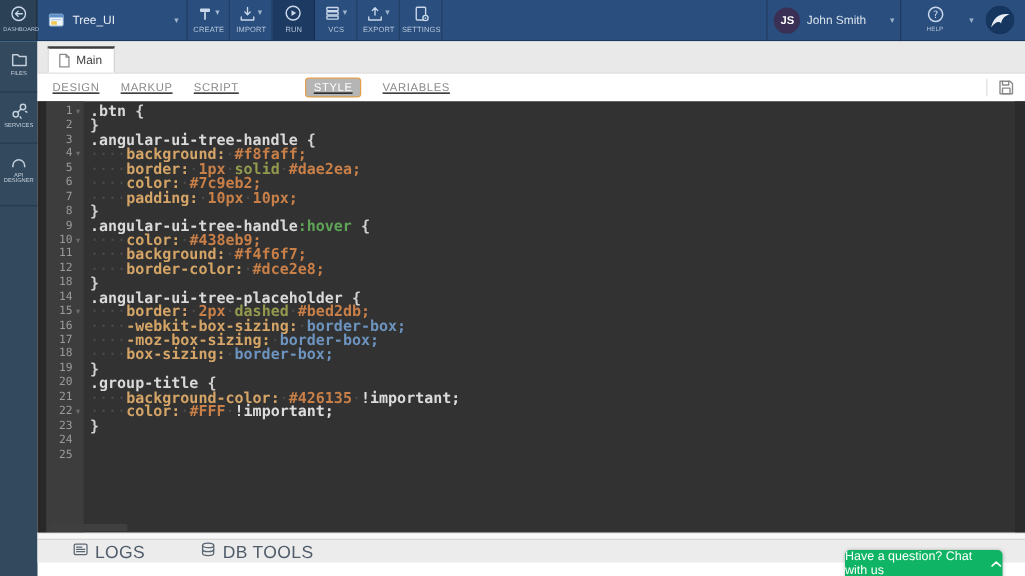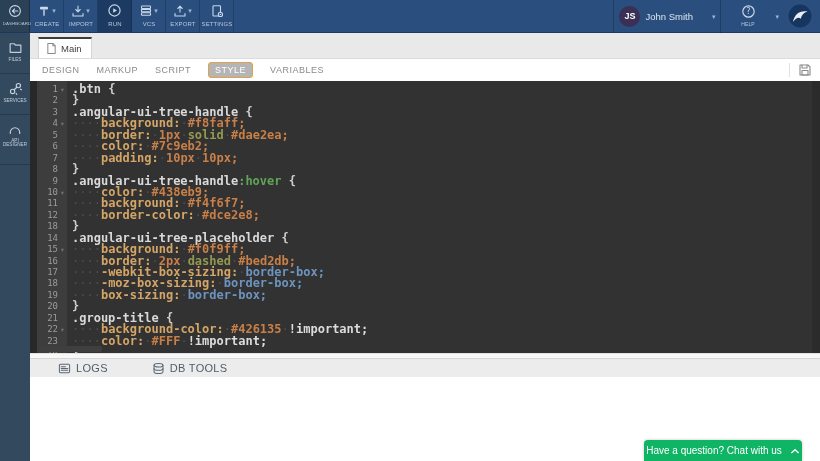--- a/index.html
+++ b/index.html
@@ -29,27 +29,27 @@
   .logo-wrap { width:24px; height:24px; margin:0 4px; }
   .ic { display:inline-flex; align-items:center; justify-content:center; }
   .ic svg { display:block; }
 
   
   .sidebar { position:absolute; left:0; top:33px; width:30px; height:428px; background:#33495e; display:flex; flex-direction:column; }
   .sb-item { display:flex; flex-direction:column; align-items:center; justify-content:center; gap:2px; border-bottom:1px solid #263b4d; color:#c3cfda; cursor:pointer; padding:7px 0 6px 0; }
   .sb-label { width:56px; text-align:center; font-size:10px; transform:scale(.46); transform-origin:50% 0; white-space:normal; line-height:10px; color:#c3cfda; }
 
   
-  .main { position:absolute; left:30px; top:33px; width:790px; height:344px; display:flex; flex-direction:column; }
+  .main { position:absolute; left:30px; top:33px; width:790px; height:417px; display:flex; flex-direction:column; }
   .tabrow { height:26px; background:#e9e9e9; border-bottom:1px solid #dcdcdc; display:flex; align-items:flex-end; }
   .tab { margin-left:8px; height:21px; background:#fff; border-top:2px solid #3c3c3c; border-left:1px solid #d4d4d4; border-right:1px solid #d4d4d4; display:flex; align-items:center; gap:4px; padding:0 9px 0 7px; color:#8a8a8a; }
   .tab-label { font-size:9.5px; color:#3f3f3f; }
-  .subtabrow { height:22px; background:#fff; display:flex; align-items:center; padding-left:12px; gap:17px; position:relative; }
+  .subtabrow { height:22px; background:#fff; display:flex; align-items:center; padding-left:12px; gap:17px; position:relative;text-decoration:underline; }
   .subtab { font-size:9px; color:#8a8a8a; letter-spacing:.5px; cursor:pointer; }
-  .subtab.chip { background:#b5b5b5; color:#fff; border:1px solid #e39f4b; border-radius:3px; padding:2px 6px; }
+  .subtab.chip { background:#b5b5b5; color:#fff; border:1px solid #e39f4b; border-radius:3px; padding:2px 6px;margin-left:36px; }
   .subtab-right { position:absolute; right:8px; top:0; height:22px; display:flex; align-items:center; gap:8px; }
   .save-sep { width:1px; height:14px; background:#e0e0e0; }
   .save-ic { color:#8a8a8a; cursor:pointer; }
 
   
   .editor { flex:1; position:relative; background:#323232; overflow:hidden; }
   .left-strip { position:absolute; left:0; top:0; bottom:0; width:7px; background:#282828; }
   .gutter { position:absolute; left:7px; top:0; bottom:0; width:30px; background:#3d3d3d; padding-top:3px; }
   .grow { height:11.45px; display:flex; align-items:center; }
   .lnum { flex:1; text-align:right; font-family:"DejaVu Sans Mono", monospace; font-size:9px; color:#9b9b9b; line-height:11.45px; }
@@ -64,39 +64,51 @@
   .tk-ps { color:#5fa558; }
   .tk-c  { color:#6d93bf; }
   .tk-i  { color:#dcdcdc; }
   .tk-w  { color:#4e4e4e; font-weight:normal; }
   .vscroll { position:absolute; right:0; top:0; bottom:0; width:8px; background:#2b2b2b; cursor:pointer; }
   .hscroll-handle { position:absolute; left:10px; bottom:1px; width:62px; height:6px; background:#3f3f3f; border-radius:2px; cursor:pointer; }
 
   
   .hstrip { height:5px; background:#f8f8f8; border-top:1px solid #e2e2e2; cursor:pointer; }
   .bottombar { height:19px; background:#ececec; border-top:1px solid #d6d6d6; display:flex; align-items:center; padding-left:28px; gap:44px; }
-  .bb-item { display:flex; align-items:flex-start; gap:5px; color:#505c69; font-size:11px; letter-spacing:.3px; cursor:pointer; }
+  .bb-item { display:flex; align-items:flex-start; gap:5px; color:#505c69; font-size:14px; letter-spacing:.3px; cursor:pointer; }
   .bb-item .ic { color:#5b6773; }
 
-  .chat-btn { position:absolute; right:18px; bottom:0; width:158px; height:21px; background:#0fb565; border-radius:4px 4px 0 0; display:flex; align-items:center; justify-content:center; gap:8px; color:#fff; font-size:10px; cursor:pointer; box-shadow:0 0 3px rgba(0,0,0,.25); }
+  .chat-btn { position:absolute; right:18px; bottom:0; width:126px; height:21px; background:#0fb565; border-radius:4px 4px 0 0; display:flex; align-items:center; justify-content:center; gap:8px; color:#fff; font-size:10px; cursor:pointer; box-shadow:0 0 3px rgba(0,0,0,.25); }
 </style>
 </head>
 <body>
 
 <div id="app">
 
   <div class="topbar">
     <div class="dash-tile">
       <span class="ic">
           <svg width="14" height="14" viewBox="0 0 14 14">
             <circle cx="7" cy="7" r="5.4" fill="none" stroke="currentColor" stroke-width="1.1" stroke-linecap="round" stroke-linejoin="round"></circle>
             <path d="M9.8 7 H4.6 M6.6 4.9 L4.4 7 L6.6 9.1" fill="none" stroke="currentColor" stroke-width="1.1" stroke-linecap="round" stroke-linejoin="round"></path>
           </svg>
         </span>
       <span class="tiny dash-label">DASHBOARD</span>
+    </div>
+    <div class="proj-tile">
+      <span class="ic">
+          <svg width="14" height="14" viewBox="0 0 14 14">
+            <rect x="1.5" y="2.3" width="11" height="9.5" rx="1" fill="#eef4fb" stroke="#9db8d6" stroke-width=".8"></rect>
+            <path d="M1.5 3.3 a1 1 0 0 1 1-1 h9 a1 1 0 0 1 1 1 v1.6 h-11 z" fill="#5f8fc7"></path>
+            <rect x="3" y="6.2" width="8" height="1" fill="#b7cbe2"></rect>
+            <rect x="3" y="8" width="4.5" height="2.8" fill="#f2c94c"></rect>
+          </svg>
+        </span>
+      <span class="proj-name">Tree_UI</span>
+      <span class="caret">▾</span>
     </div>
     <div class="tb-menu">
         <div class="tb-item">
           <span class="tb-top">
             <span class="ic">
               <svg width="14" height="14" viewBox="0 0 14 14">
                 <rect x="3" y="2.8" width="8" height="2.8" rx="0.8" fill="currentColor"></rect>
                 <rect x="6.3" y="5.6" width="1.4" height="6.2" rx="0.5" fill="currentColor"></rect>
               </svg>
             </span>
@@ -364,21 +376,20 @@
           <div class="cline"><span class="tk-w">····</span><span class="tk-pr">border:</span><span class="tk-w">·</span><span class="tk-v">1px</span><span class="tk-w">·</span><span class="tk-k">solid</span><span class="tk-w">·</span><span class="tk-v">#dae2ea;</span></div>
           <div class="cline"><span class="tk-w">····</span><span class="tk-pr">color:</span><span class="tk-w">·</span><span class="tk-v">#7c9eb2;</span></div>
           <div class="cline"><span class="tk-w">····</span><span class="tk-pr">padding:</span><span class="tk-w">·</span><span class="tk-v">10px</span><span class="tk-w">·</span><span class="tk-v">10px;</span></div>
           <div class="cline"><span class="tk-p">}</span></div>
           <div class="cline"><span class="tk-sel">.angular-ui-tree-handle</span><span class="tk-ps">:hover</span><span class="tk-p"> {</span></div>
           <div class="cline"><span class="tk-w">····</span><span class="tk-pr">color:</span><span class="tk-w">·</span><span class="tk-v">#438eb9;</span></div>
           <div class="cline"><span class="tk-w">····</span><span class="tk-pr">background:</span><span class="tk-w">·</span><span class="tk-v">#f4f6f7;</span></div>
           <div class="cline"><span class="tk-w">····</span><span class="tk-pr">border-color:</span><span class="tk-w">·</span><span class="tk-v">#dce2e8;</span></div>
           <div class="cline"><span class="tk-p">}</span></div>
           <div class="cline"><span class="tk-sel">.angular-ui-tree-placeholder</span><span class="tk-p"> {</span></div>
-          <div class="cline"><span class="tk-w">····</span><span class="tk-pr">background:</span><span class="tk-w">·</span><span class="tk-v">#f0f9ff;</span></div>
           <div class="cline"><span class="tk-w">····</span><span class="tk-pr">border:</span><span class="tk-w">·</span><span class="tk-v">2px</span><span class="tk-w">·</span><span class="tk-k">dashed</span><span class="tk-w">·</span><span class="tk-v">#bed2db;</span></div>
           <div class="cline"><span class="tk-w">····</span><span class="tk-pr">-webkit-box-sizing:</span><span class="tk-w">·</span><span class="tk-c">border-box;</span></div>
           <div class="cline"><span class="tk-w">····</span><span class="tk-pr">-moz-box-sizing:</span><span class="tk-w">·</span><span class="tk-c">border-box;</span></div>
           <div class="cline"><span class="tk-w">····</span><span class="tk-pr">box-sizing:</span><span class="tk-w">·</span><span class="tk-c">border-box;</span></div>
           <div class="cline"><span class="tk-p">}</span></div>
           <div class="cline"><span class="tk-sel">.group-title</span><span class="tk-p"> {</span></div>
           <div class="cline"><span class="tk-w">····</span><span class="tk-pr">background-color:</span><span class="tk-w">·</span><span class="tk-v">#426135</span><span class="tk-w">·</span><span class="tk-i">!important;</span></div>
           <div class="cline"><span class="tk-w">····</span><span class="tk-pr">color:</span><span class="tk-w">·</span><span class="tk-v">#FFF</span><span class="tk-w">·</span><span class="tk-i">!important;</span></div>
           <div class="cline"><span class="tk-p">}</span></div>
         </div>

